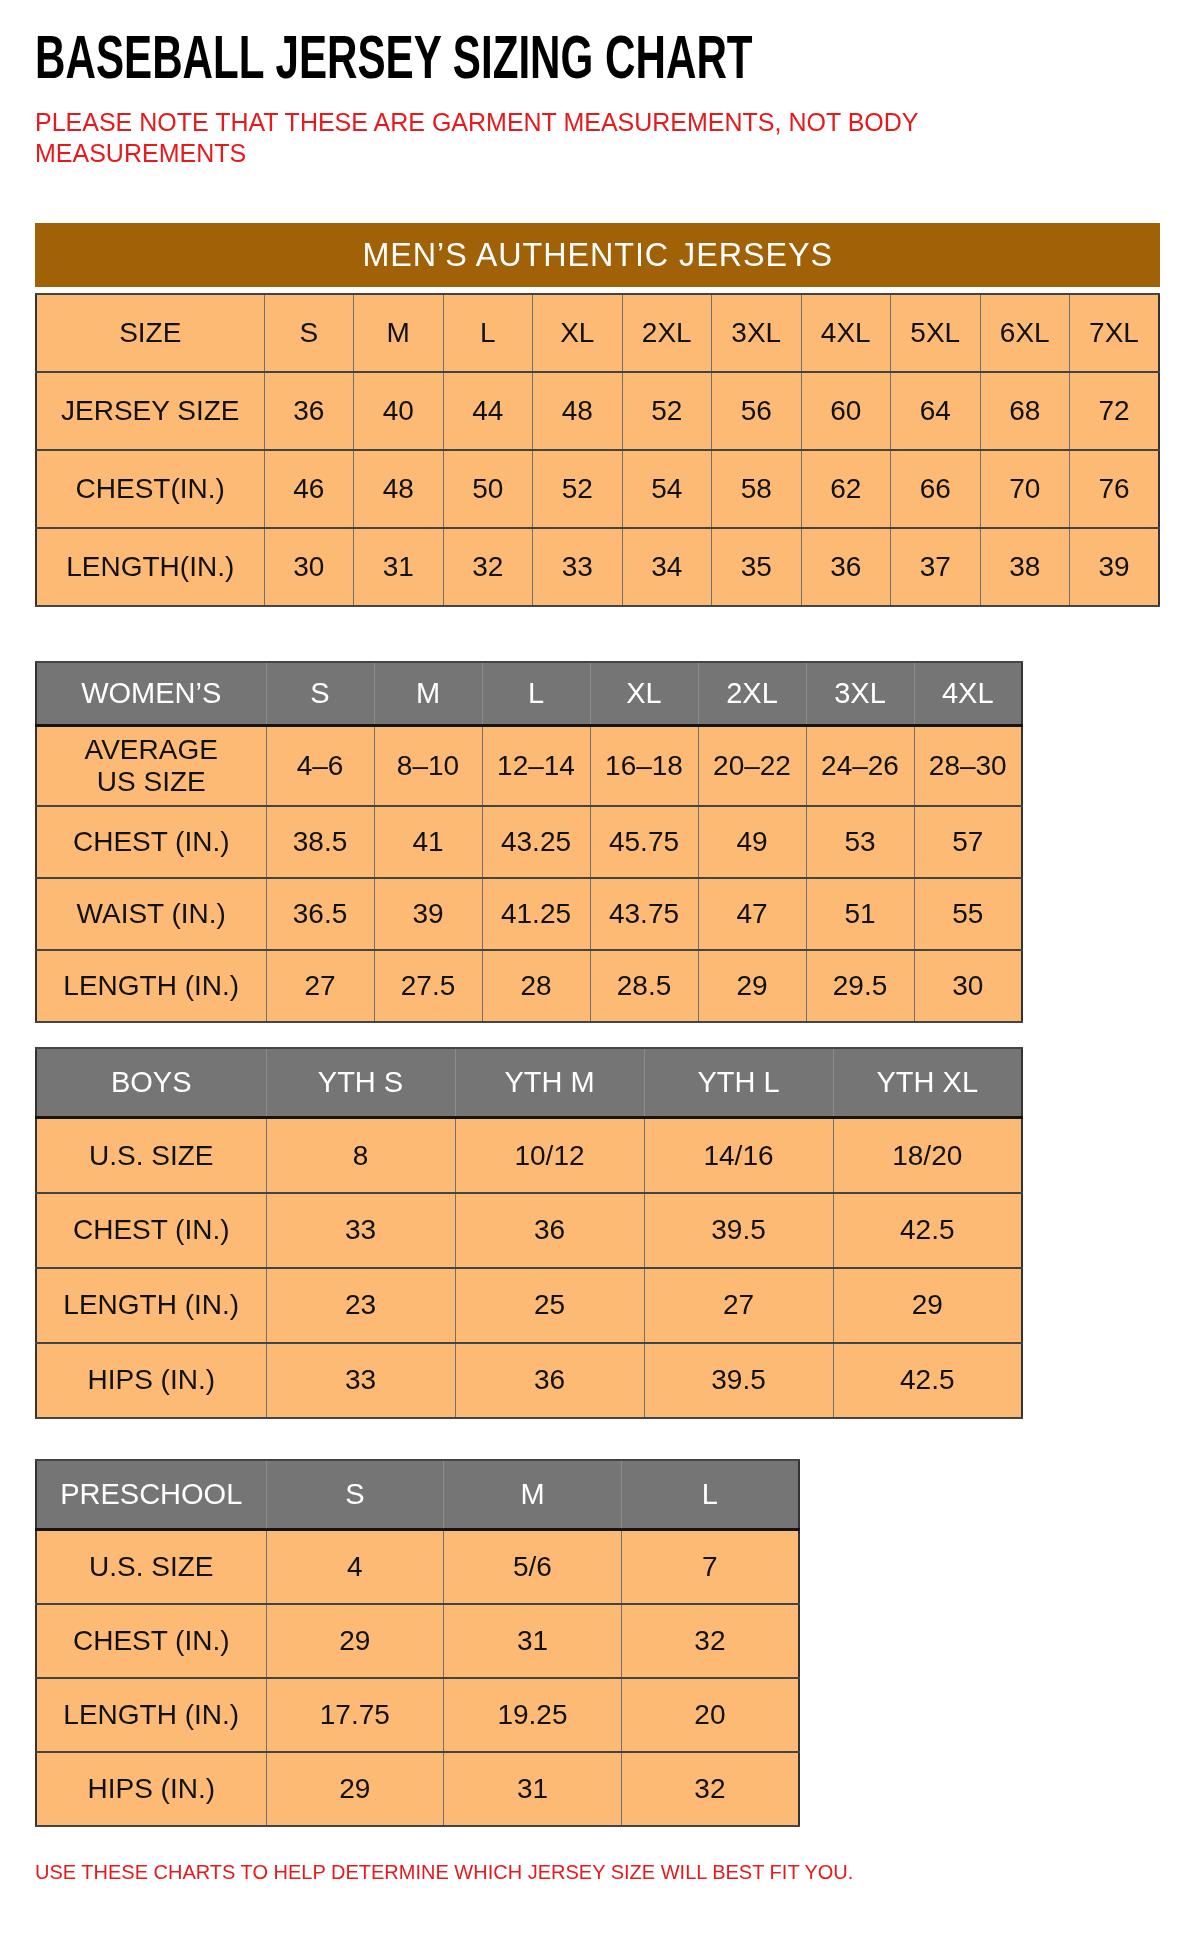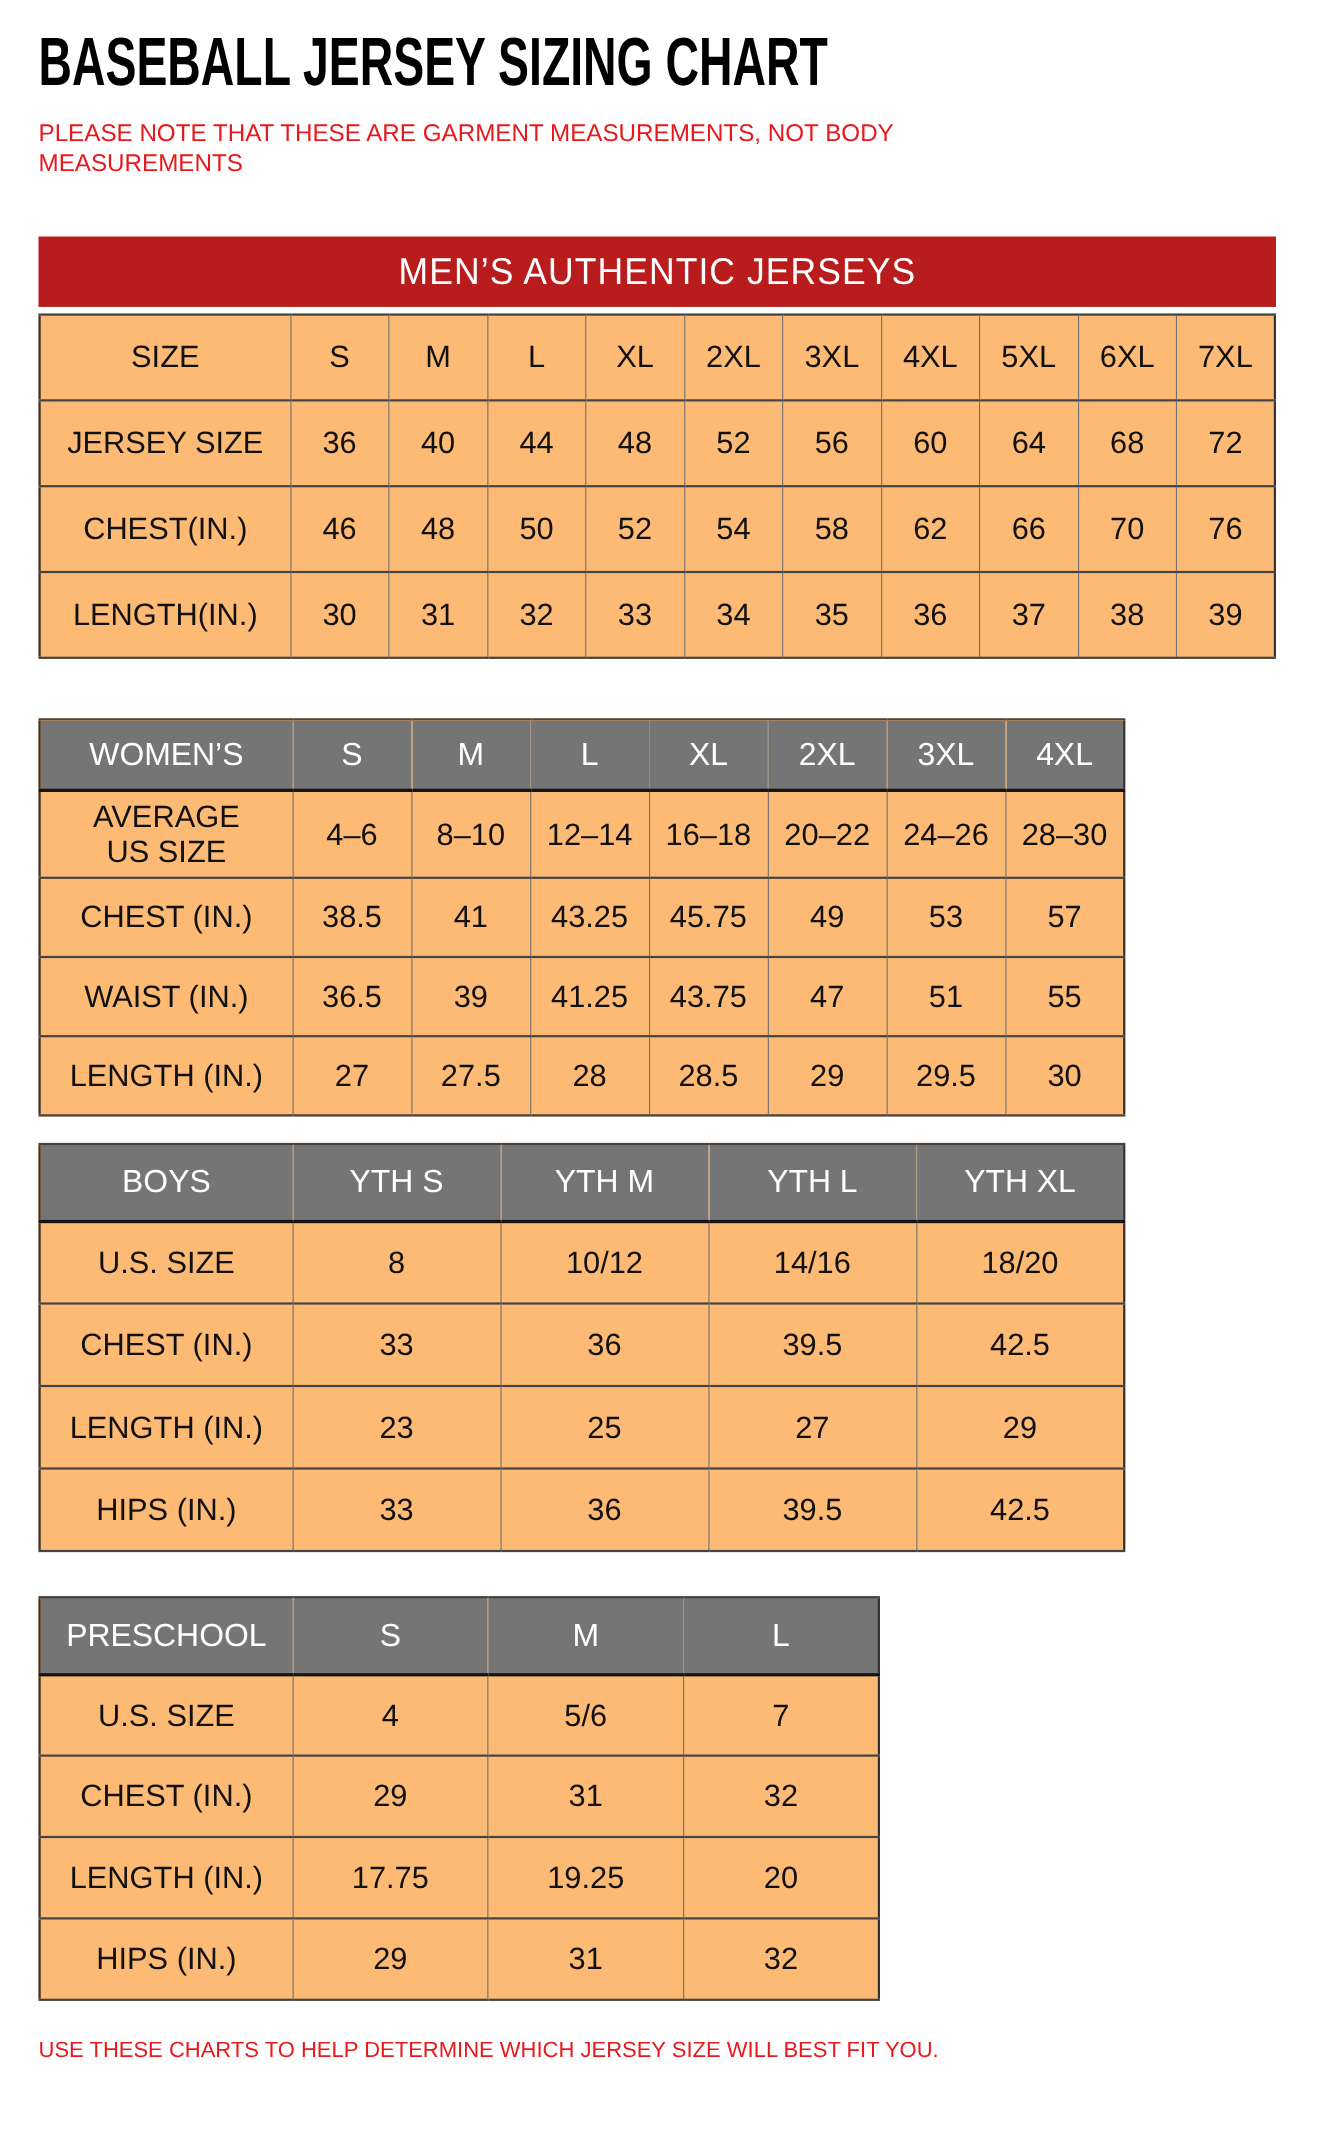--- a/index.html
+++ b/index.html
@@ -10,26 +10,26 @@
   }
   .content { padding:24px 0 0 35px; }
 
   .title {
     font-size:62px; font-weight:bold; color:#000;
     white-space:nowrap; line-height:1.08;
     transform:scaleX(0.68); transform-origin:left center;
   }
   .note {
     margin-top:16px; max-width:910px;
-    font-size:22px; line-height:1.24; color:#e8191c;
+    font-size:25px; line-height:1.24; color:#e8191c;
   }
 
   .banner {
     width:1125px; height:64px; margin-top:54px;
-    background:#b91c1c; color:#ffffff;
+    background:#a16207; color:#ffffff;
     display:flex; align-items:center; justify-content:center;
   }
   .banner-text { font-size:34px; transform:scaleX(0.95); white-space:nowrap; letter-spacing:1px; }
 
   table.grid {
     border-collapse:collapse; table-layout:fixed; background:#fdba74;
     border:2px solid #333333; margin-top:0;
   }
   table.grid td {
     border-left:1px solid #707070; border-right:1px solid #707070;

